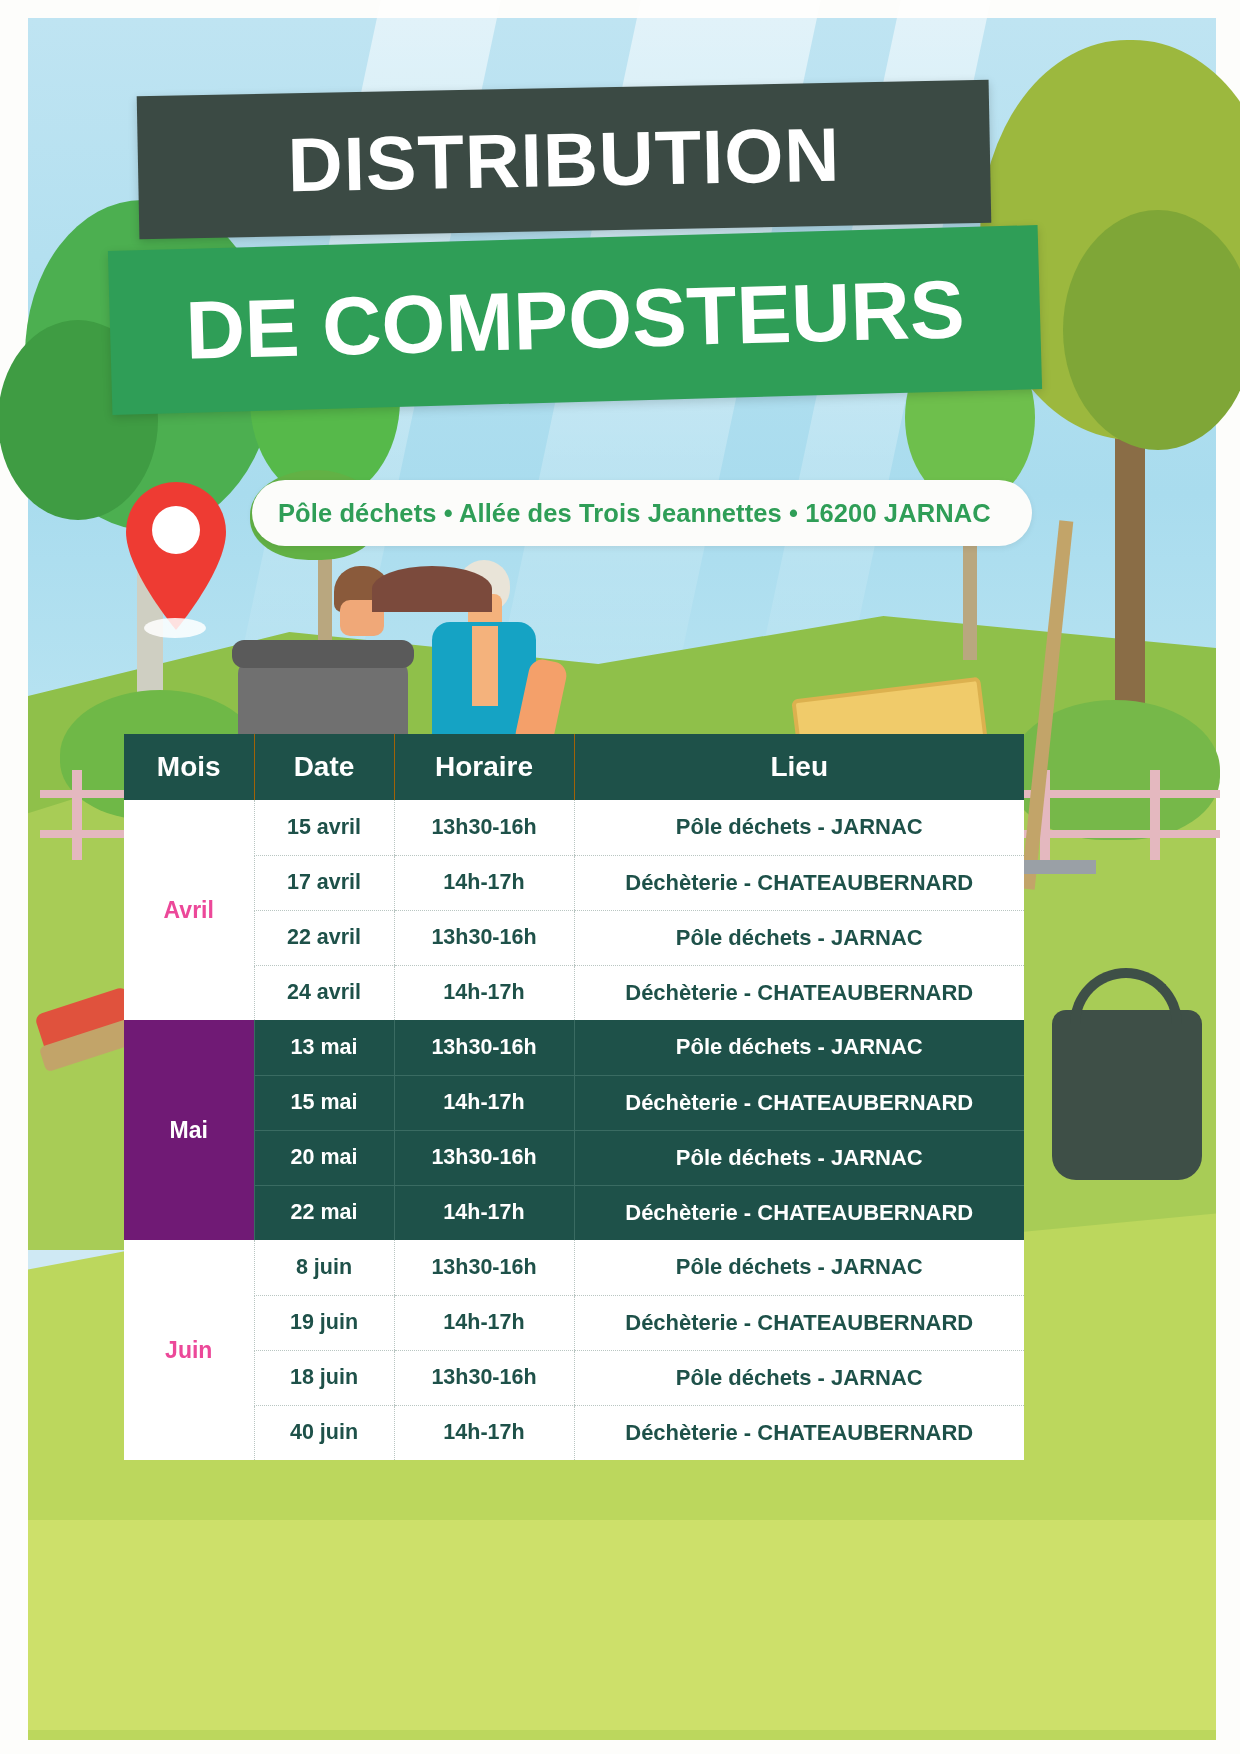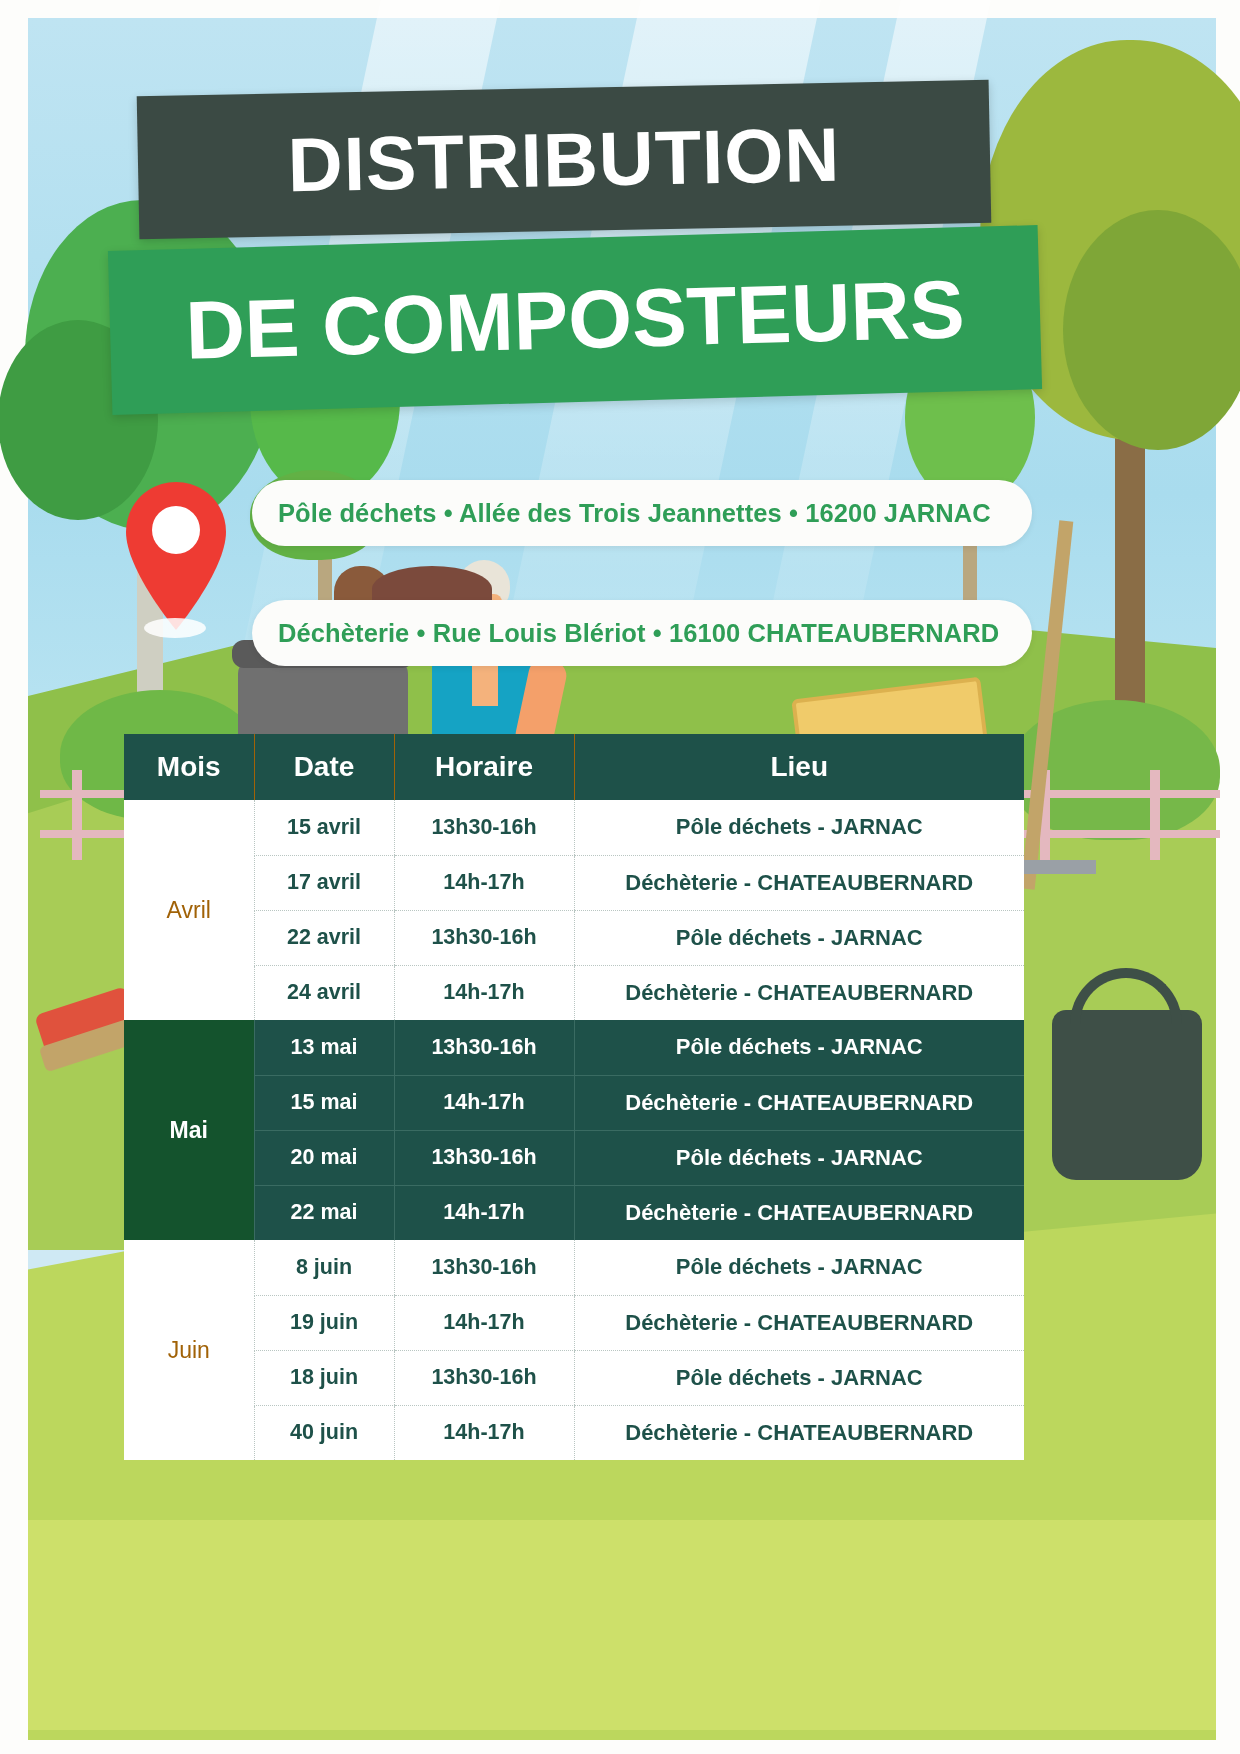--- a/index.html
+++ b/index.html
@@ -150,36 +150,36 @@
   }
   thead th:last-child { border-right: none; }
 
   tbody td {
     height: 55px; text-align: center;
     font-size: 21.5px; font-weight: 700;
     vertical-align: middle;
   }
 
   tbody tr.light td { background: #ffffff; color: #1e5149; border-bottom: 1px dotted #b9c6c2; }
-  tbody tr.light td.month { color: #a16207; font-weight: 400; border-bottom: none; }
+  tbody tr.light td.month { color: #ec4899; font-weight: 700; border-bottom: none; }
   tbody tr.light td.date,
   tbody tr.light td.hor,
   tbody tr.light td.lieu { border-left: 1px dotted #b9c6c2; }
 
   tbody tr.dark td { background: #1e5149; color: #ffffff; border-bottom: 1px solid #3a6b62; }
   tbody tr.dark td.month { border-bottom: none; }
   tbody tr.dark td.date,
   tbody tr.dark td.hor,
   tbody tr.dark td.lieu { border-left: 1px solid #3a6b62; }
 
   tbody td.month { font-size: 23px; }
   tbody tr.blockend td { border-bottom: none; }
   tbody td.lieu { font-size: 22px; }
 
-  tbody tr.dark td.month { background: #14532d; }
+  tbody tr.dark td.month { background: #701a75; }
 </style>
 </head>
 <body>
 
 <div id="poster">
 
   <div class="bg">
     <div class="sky"></div>
     <div class="sunbeam" style="left:300px;"></div>
     <div class="sunbeam" style="left:560px; width:180px;"></div>
@@ -281,23 +281,20 @@
   <div class="pin">
     <div class="shadow"></div>
     <svg width="108" height="160" viewBox="0 0 108 160">
       <path d="M54 4 C26 4 4 26 4 54 C4 92 54 152 54 152 C54 152 104 92 104 54 C104 26 82 4 54 4 Z" fill="#ee3b33"></path>
       <circle cx="54" cy="52" r="24" fill="#ffffff"></circle>
     </svg>
   </div>
 
   <div class="addr" id="addr1">
     <span class="line">Pôle déchets • Allée des Trois Jeannettes  • 16200 JARNAC</span>
-  </div>
-  <div class="addr" id="addr2">
-    <span class="line">Déchèterie • Rue Louis Blériot • 16100 CHATEAUBERNARD</span>
   </div>
 
   <div class="table-wrap">
     <table>
       <colgroup>
         <col class="c-mois">
           <col class="c-date">
           <col class="c-hor">
           <col class="c-lieu">
       </colgroup>

